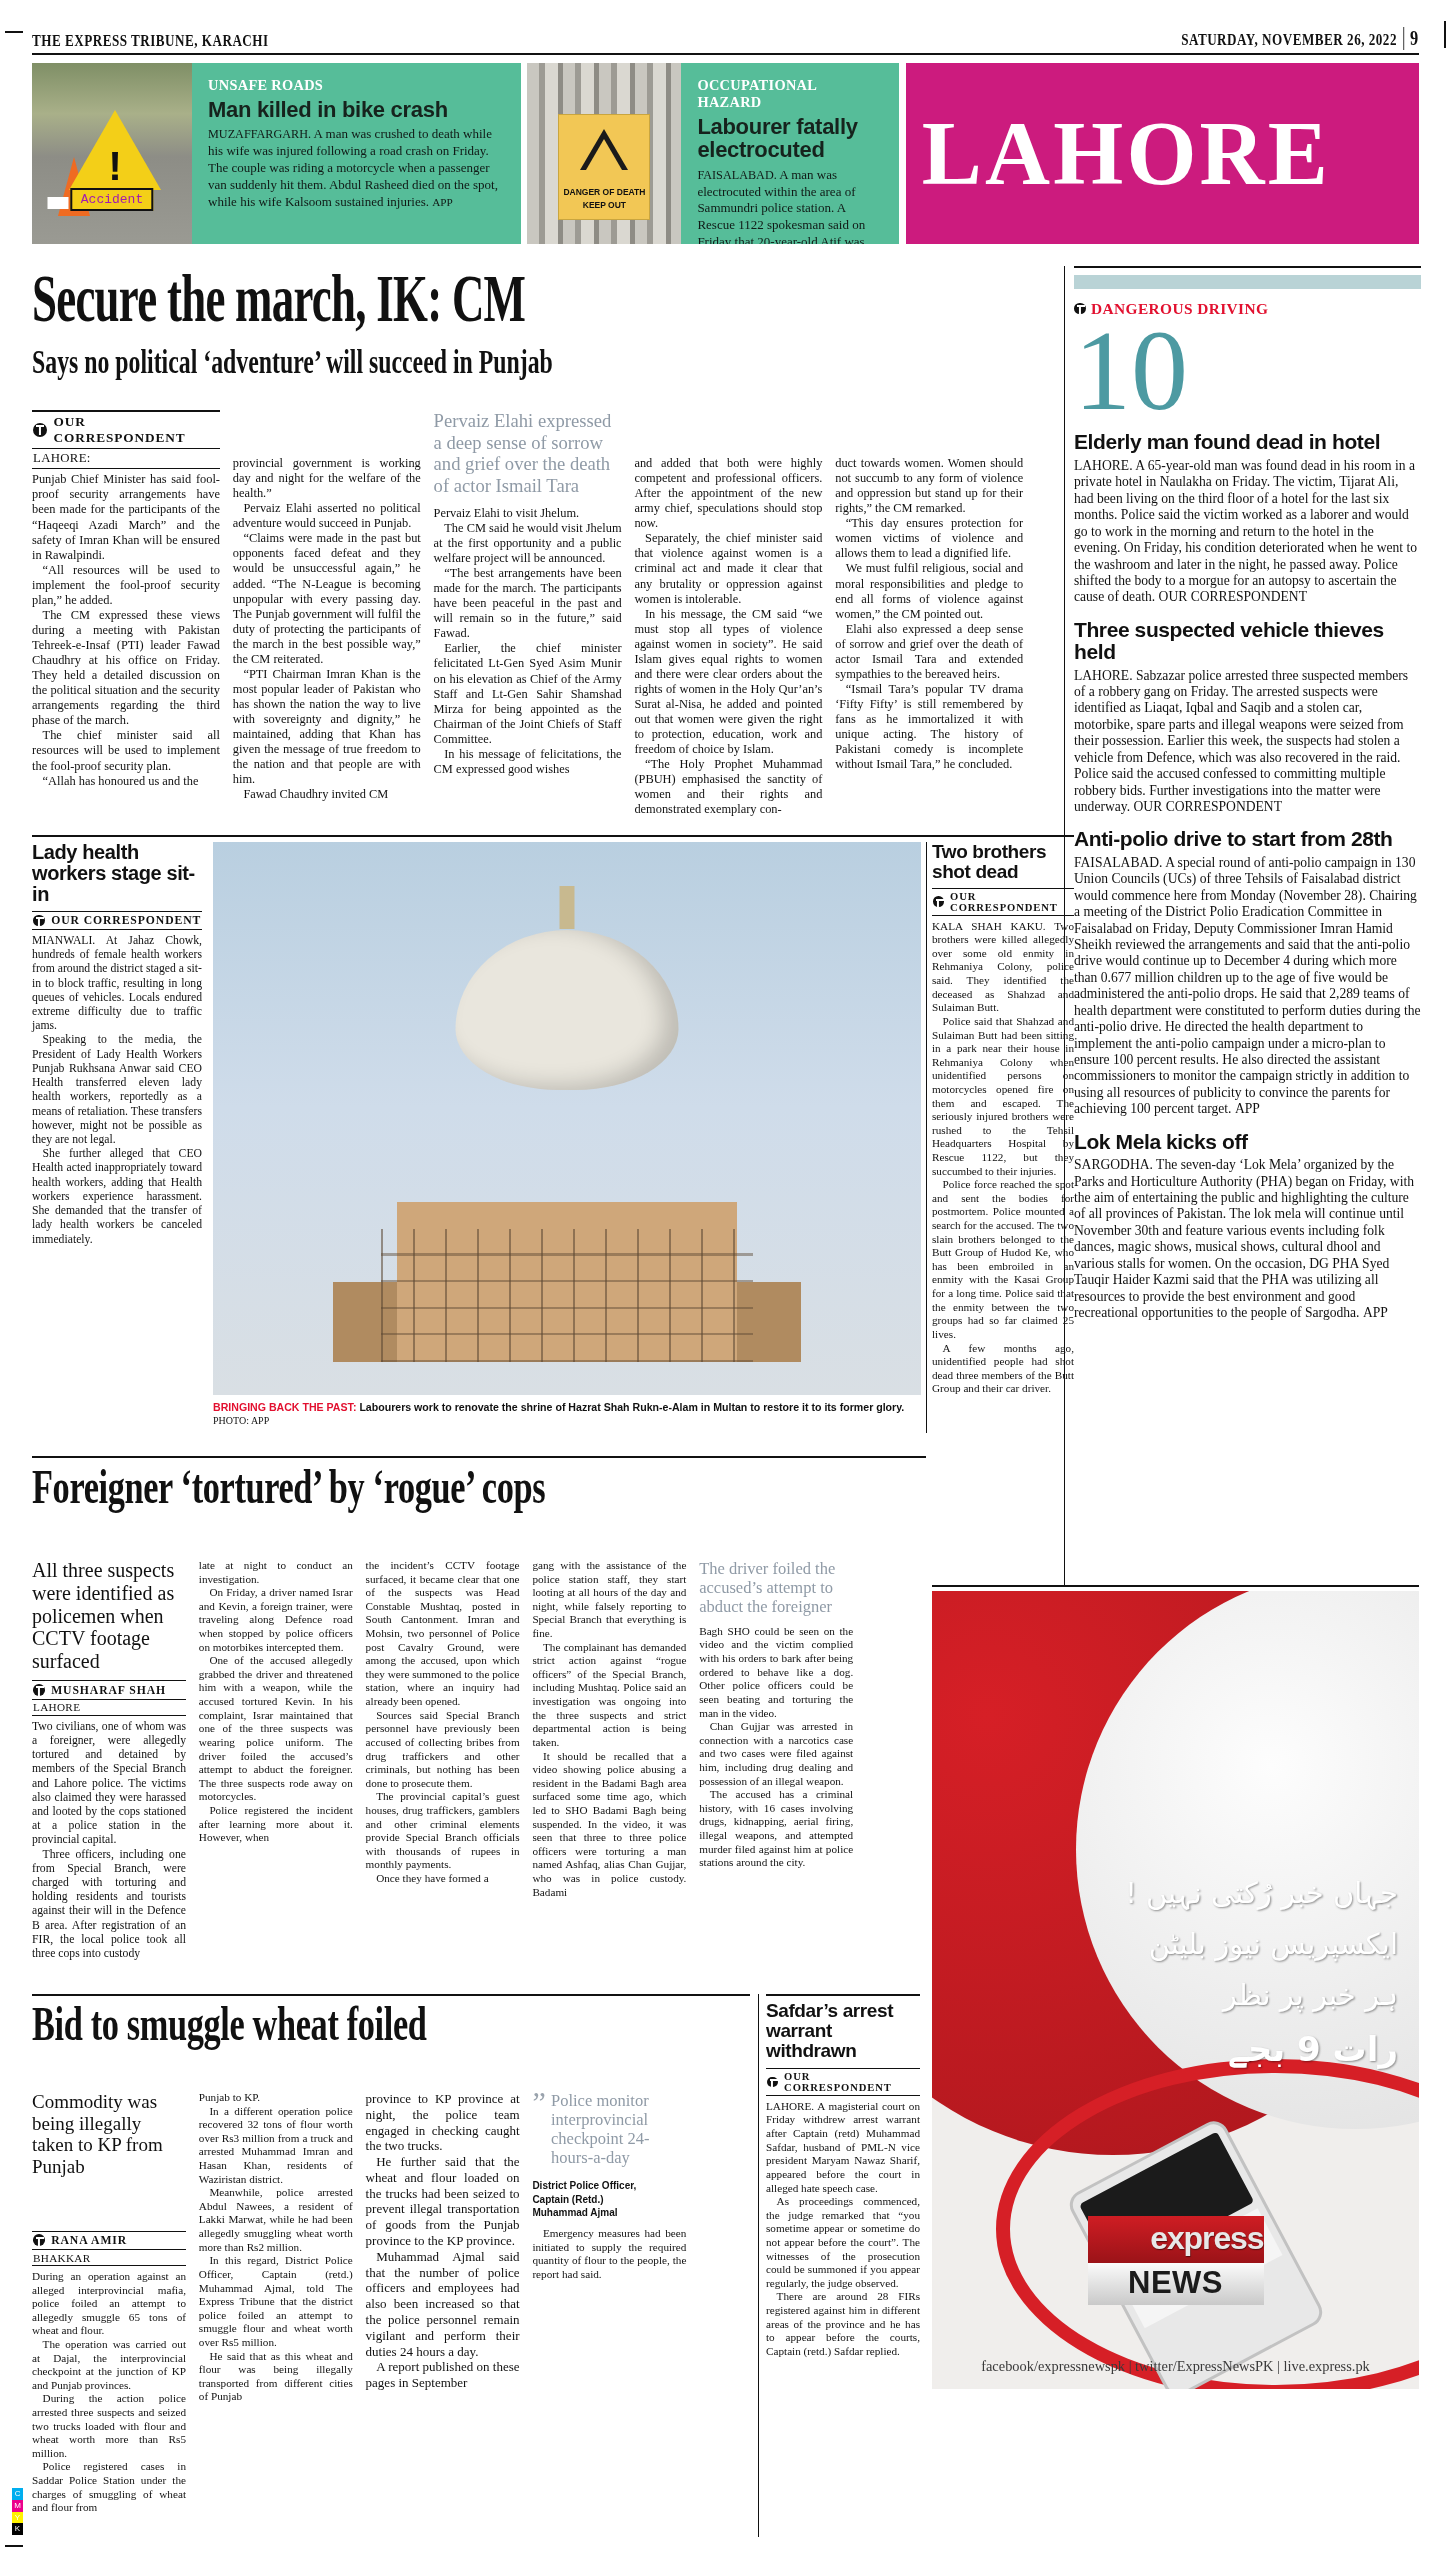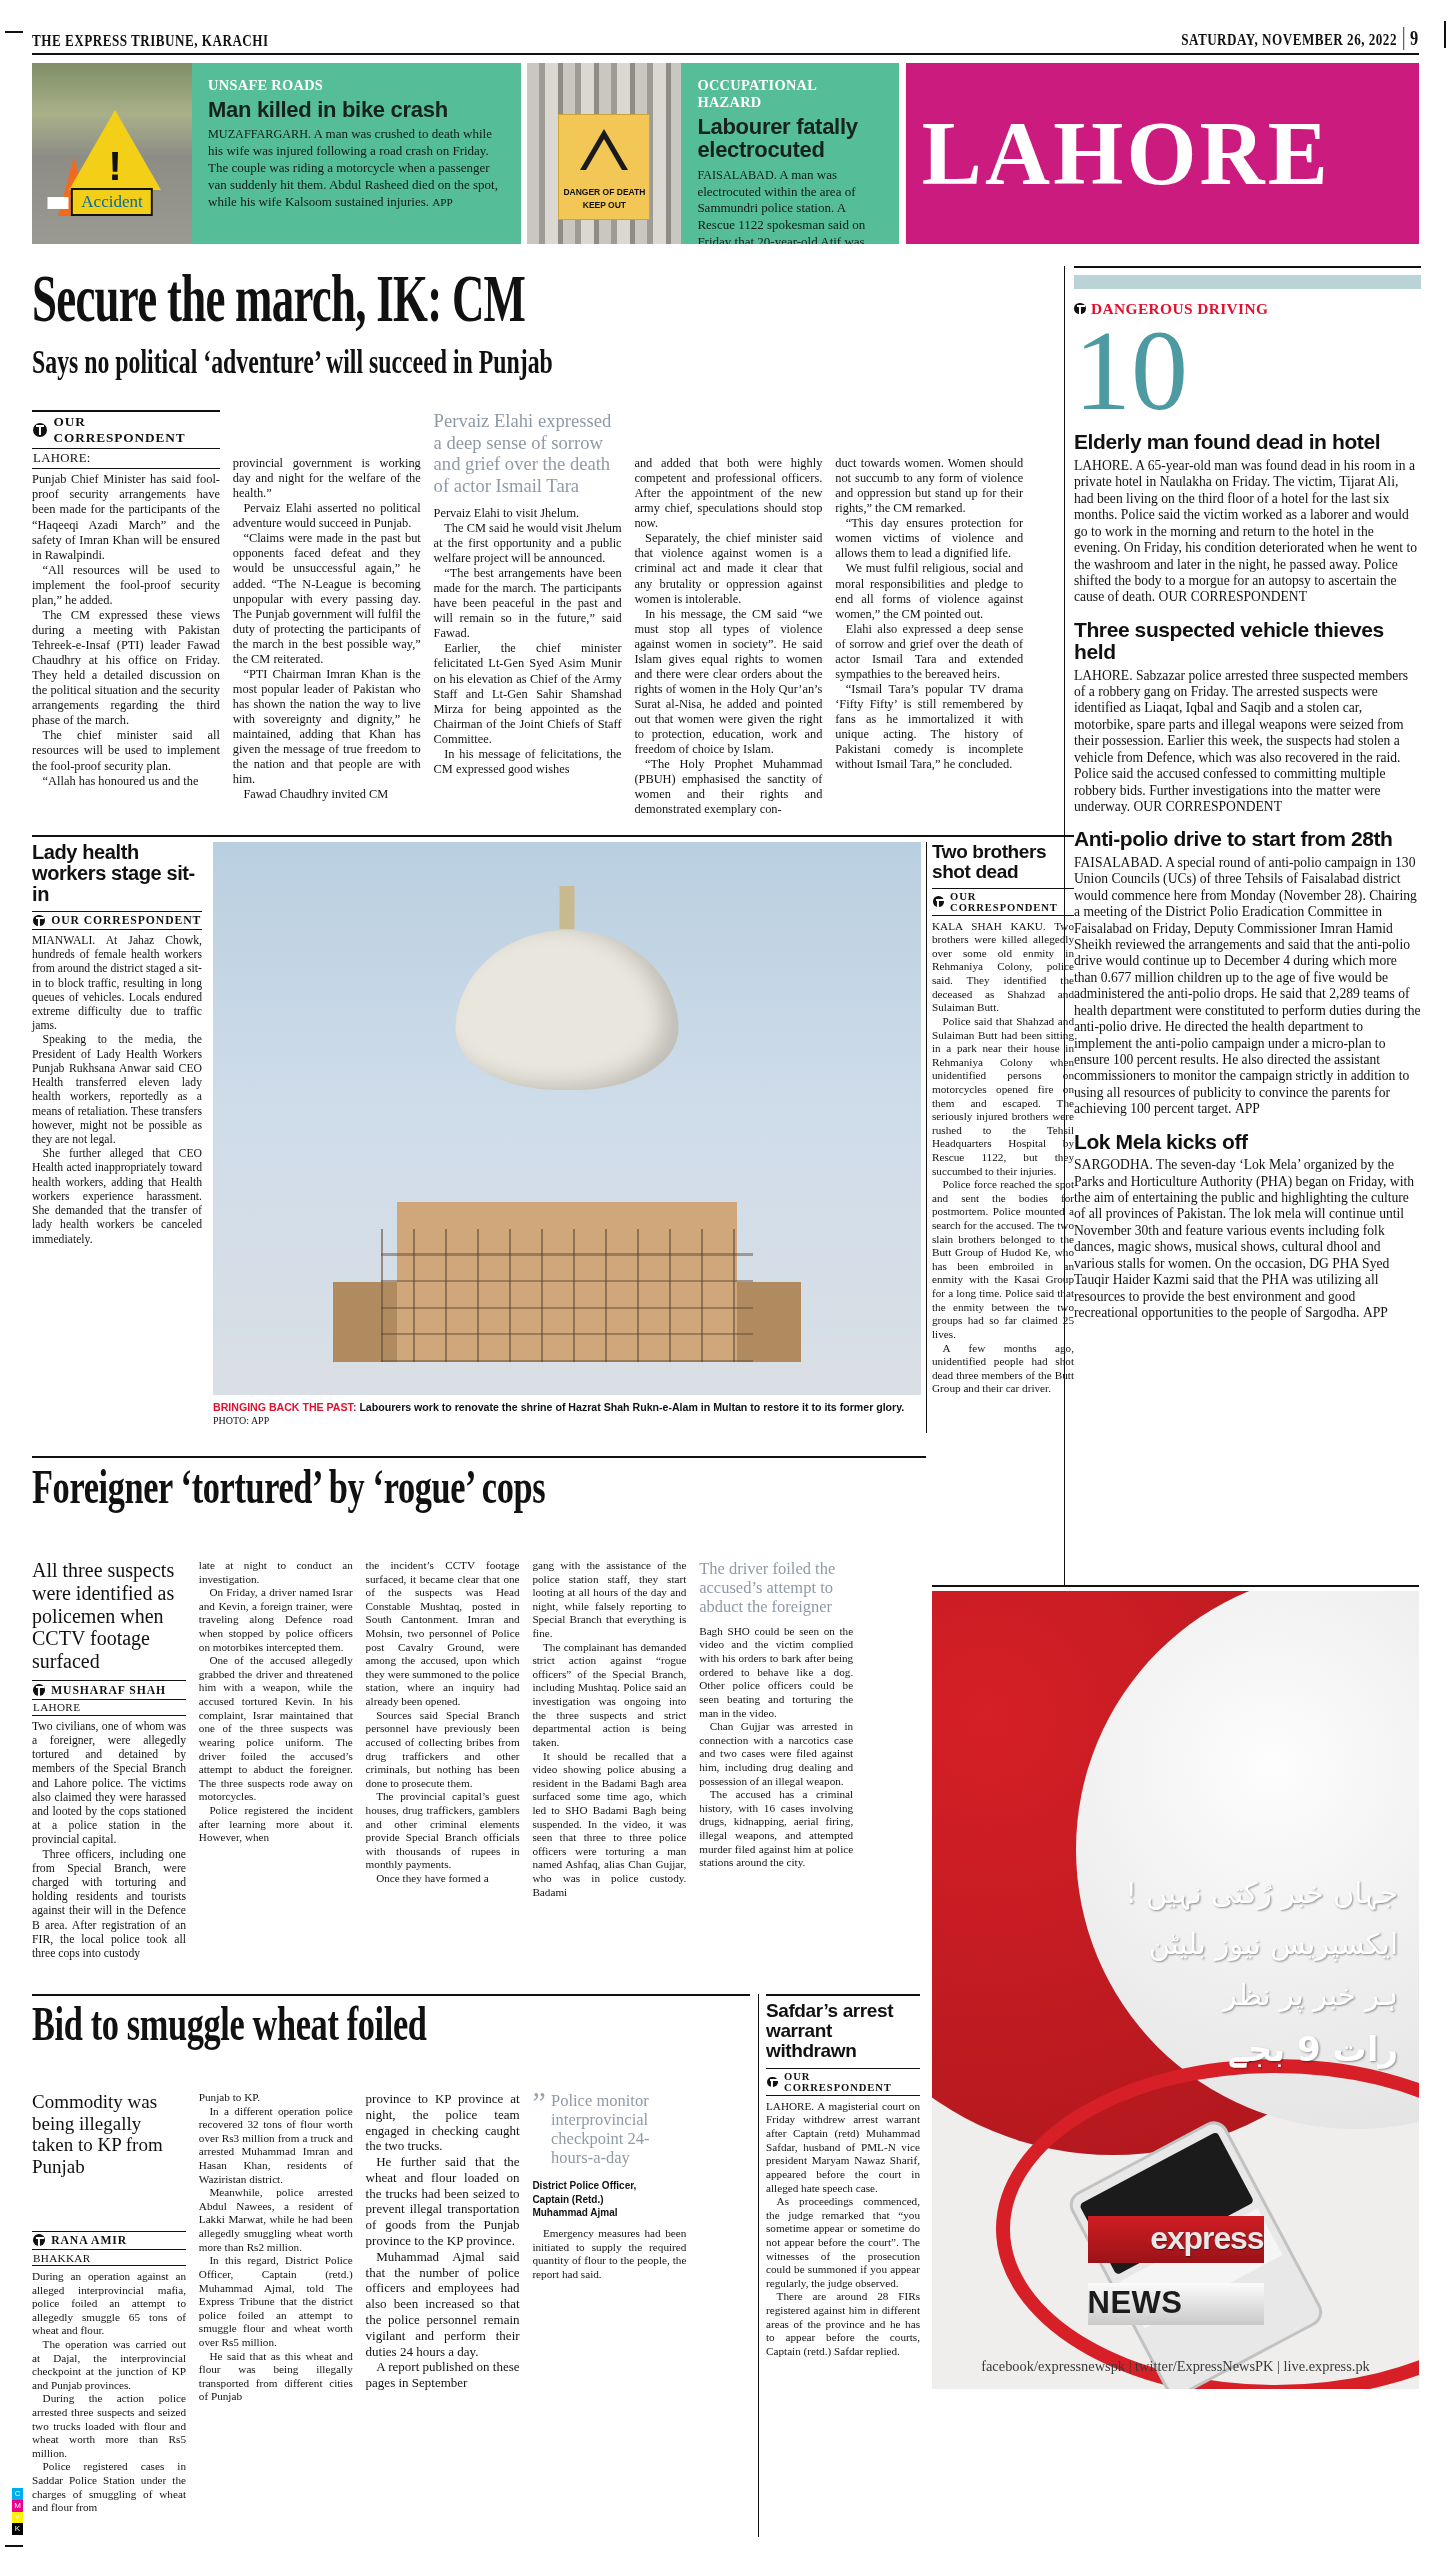--- a/index.html
+++ b/index.html
@@ -45,22 +45,22 @@
       color:#fff; font-family:"Liberation Serif",serif; font-weight:bold; font-size:90px;
       letter-spacing:3.2px; line-height:1;}
 
   
   .sign-wrap{position:absolute;inset:0;background:linear-gradient(180deg,#7f8f66 0%,#a9b089 28%,#8d8d86 52%,#9a9a93 100%);}
   .tri{position:absolute;left:52%;top:26%;transform:translateX(-50%);width:0;height:0;
        border-left:46px solid transparent;border-right:46px solid transparent;border-bottom:80px solid #f3cf18;}
   .tri-b{position:absolute;left:52%;top:26%;transform:translateX(-50%);width:0;height:0;
        border-left:52px solid transparent;border-right:52px solid transparent;border-bottom:90px solid #d7283c;z-index:-1;}
   .excl{position:absolute;left:52%;top:44%;transform:translateX(-50%);color:#111;font-size:41px;font-weight:bold;font-family:"Liberation Sans",sans-serif;}
-  .plate{position:absolute;left:50%;top:69%;transform:translateX(-50%);background:#f3cf18;color:#0369a1;
-       font-family:Liberation Serif, serif;font-size:17px;padding:2.1px 8.5px;border:2.7px solid #111;}
+  .plate{position:absolute;left:50%;top:69%;transform:translateX(-50%);background:#f3cf18;color:#a21caf;
+       font-family:Liberation Mono, monospace;font-size:13px;padding:2.1px 8.5px;border:2.7px solid #111;}
   .cone{position:absolute;left:16%;top:52%;width:0;height:0;border-left:16px solid transparent;border-right:16px solid transparent;border-bottom:59px solid #ef6b22;}
   .cone-band{position:absolute;left:16%;top:74%;transform:translateX(-50%);width:21px;height:11.7px;background:#fff;}
   
   .pole-bg{position:absolute;inset:0;background:repeating-linear-gradient(90deg,#c9c7c0 0 11.7px,#9d9b94 11.7px 18px,#dad8d1 18px 31px,#8e8c85 31px 36px);}
   .dsign{position:absolute;left:50%;top:28%;transform:translateX(-50%);width:92px;height:106px;background:#f2c755;border:1.1px solid #c9a53f;}
   .dtri{position:absolute;left:50%;top:14%;transform:translateX(-50%);width:0;height:0;border-left:24.5px solid transparent;border-right:24.5px solid transparent;border-bottom:41px solid transparent;}
   .dtri::after{content:"";position:absolute;left:-24.5px;top:0;width:0;height:0;border-left:24.5px solid transparent;border-right:24.5px solid transparent;border-bottom:41px solid #1a1a1a;}
   .dtri::before{content:"";position:absolute;left:-18px;top:9.6px;width:0;height:0;border-left:18px solid transparent;border-right:18px solid transparent;border-bottom:31px solid #f2c755;z-index:2;}
   .dtxt1{position:absolute;left:50%;top:70%;transform:translateX(-50%);font-family:"Liberation Sans",sans-serif;font-size:8.5px;font-weight:bold;color:#111;white-space:nowrap;}
   .dtxt2{position:absolute;left:50%;top:82%;transform:translateX(-50%);font-family:"Liberation Sans",sans-serif;font-size:8.5px;font-weight:bold;color:#111;white-space:nowrap;}
@@ -150,21 +150,21 @@
         text-shadow:1.1px 1.1px 2.1px rgba(0,0,0,.4);}
   .ad-urdu .big9 { font-size:34px; font-weight:bold;}
   .phone { position:absolute; left:176px; top:553px; width:176px; height:229px; transform:rotate(-28deg);
         background:#e8e8e8; border-radius:15px; border:3.2px solid #c2c2c2; overflow:hidden;}
   .phone-screen{position:absolute;left:7.4px;top:8.5px;right:7.4px;height:80px;background:#1b1b1b;border-radius:4.3px;}
   .phone-strip{position:absolute;left:7.4px;top:96px;right:7.4px;height:53px;background:#f5f5f5;}
   .express-logo { position:absolute; left:50%; top:625px; transform:translateX(-50%); width:176px;}
   .el-top { background:linear-gradient(180deg,#cf1d23,#9b1318); text-align:right; padding:4.3px 0 5.3px;}
   .el-top span { font-family:"Liberation Sans",sans-serif; font-weight:bold; font-size:32px;
       color:#e8e8e8; letter-spacing:-1.1px; text-shadow:0.5px 1.1px 1.1px rgba(0,0,0,.5);}
-  .el-bot { background:linear-gradient(180deg,#fbfbfb,#c9c9c9); padding:2.1px 0 4.3px;margin-top:20px;}
+  .el-bot { background:linear-gradient(180deg,#fbfbfb,#c9c9c9); text-align:center; padding:2.1px 0 4.3px;}
   .el-bot span { font-family:"Liberation Sans",sans-serif; font-weight:bold; font-size:31px;
       color:#1b1b1b; letter-spacing:0.5px;}
   .ad-foot { position:absolute; left:0; right:0; bottom:14px; text-align:center;
       font-family:"Liberation Serif",serif; font-size:14.4px; color:#3a3a3a;}
 
   
   .cmyk { position:absolute; left:11.7px; bottom:28px; width:11.7px;}
   .cmyk div { width:11.7px; height:11.7px; font-family:"Liberation Sans",sans-serif; font-size:8px;
       color:#fff; text-align:center; line-height:11.7px;}
   .c-c{background:#00aeef;} .c-m{background:#ec008c;} .c-y{background:#fff200;color:#333;} .c-k{background:#000;}

